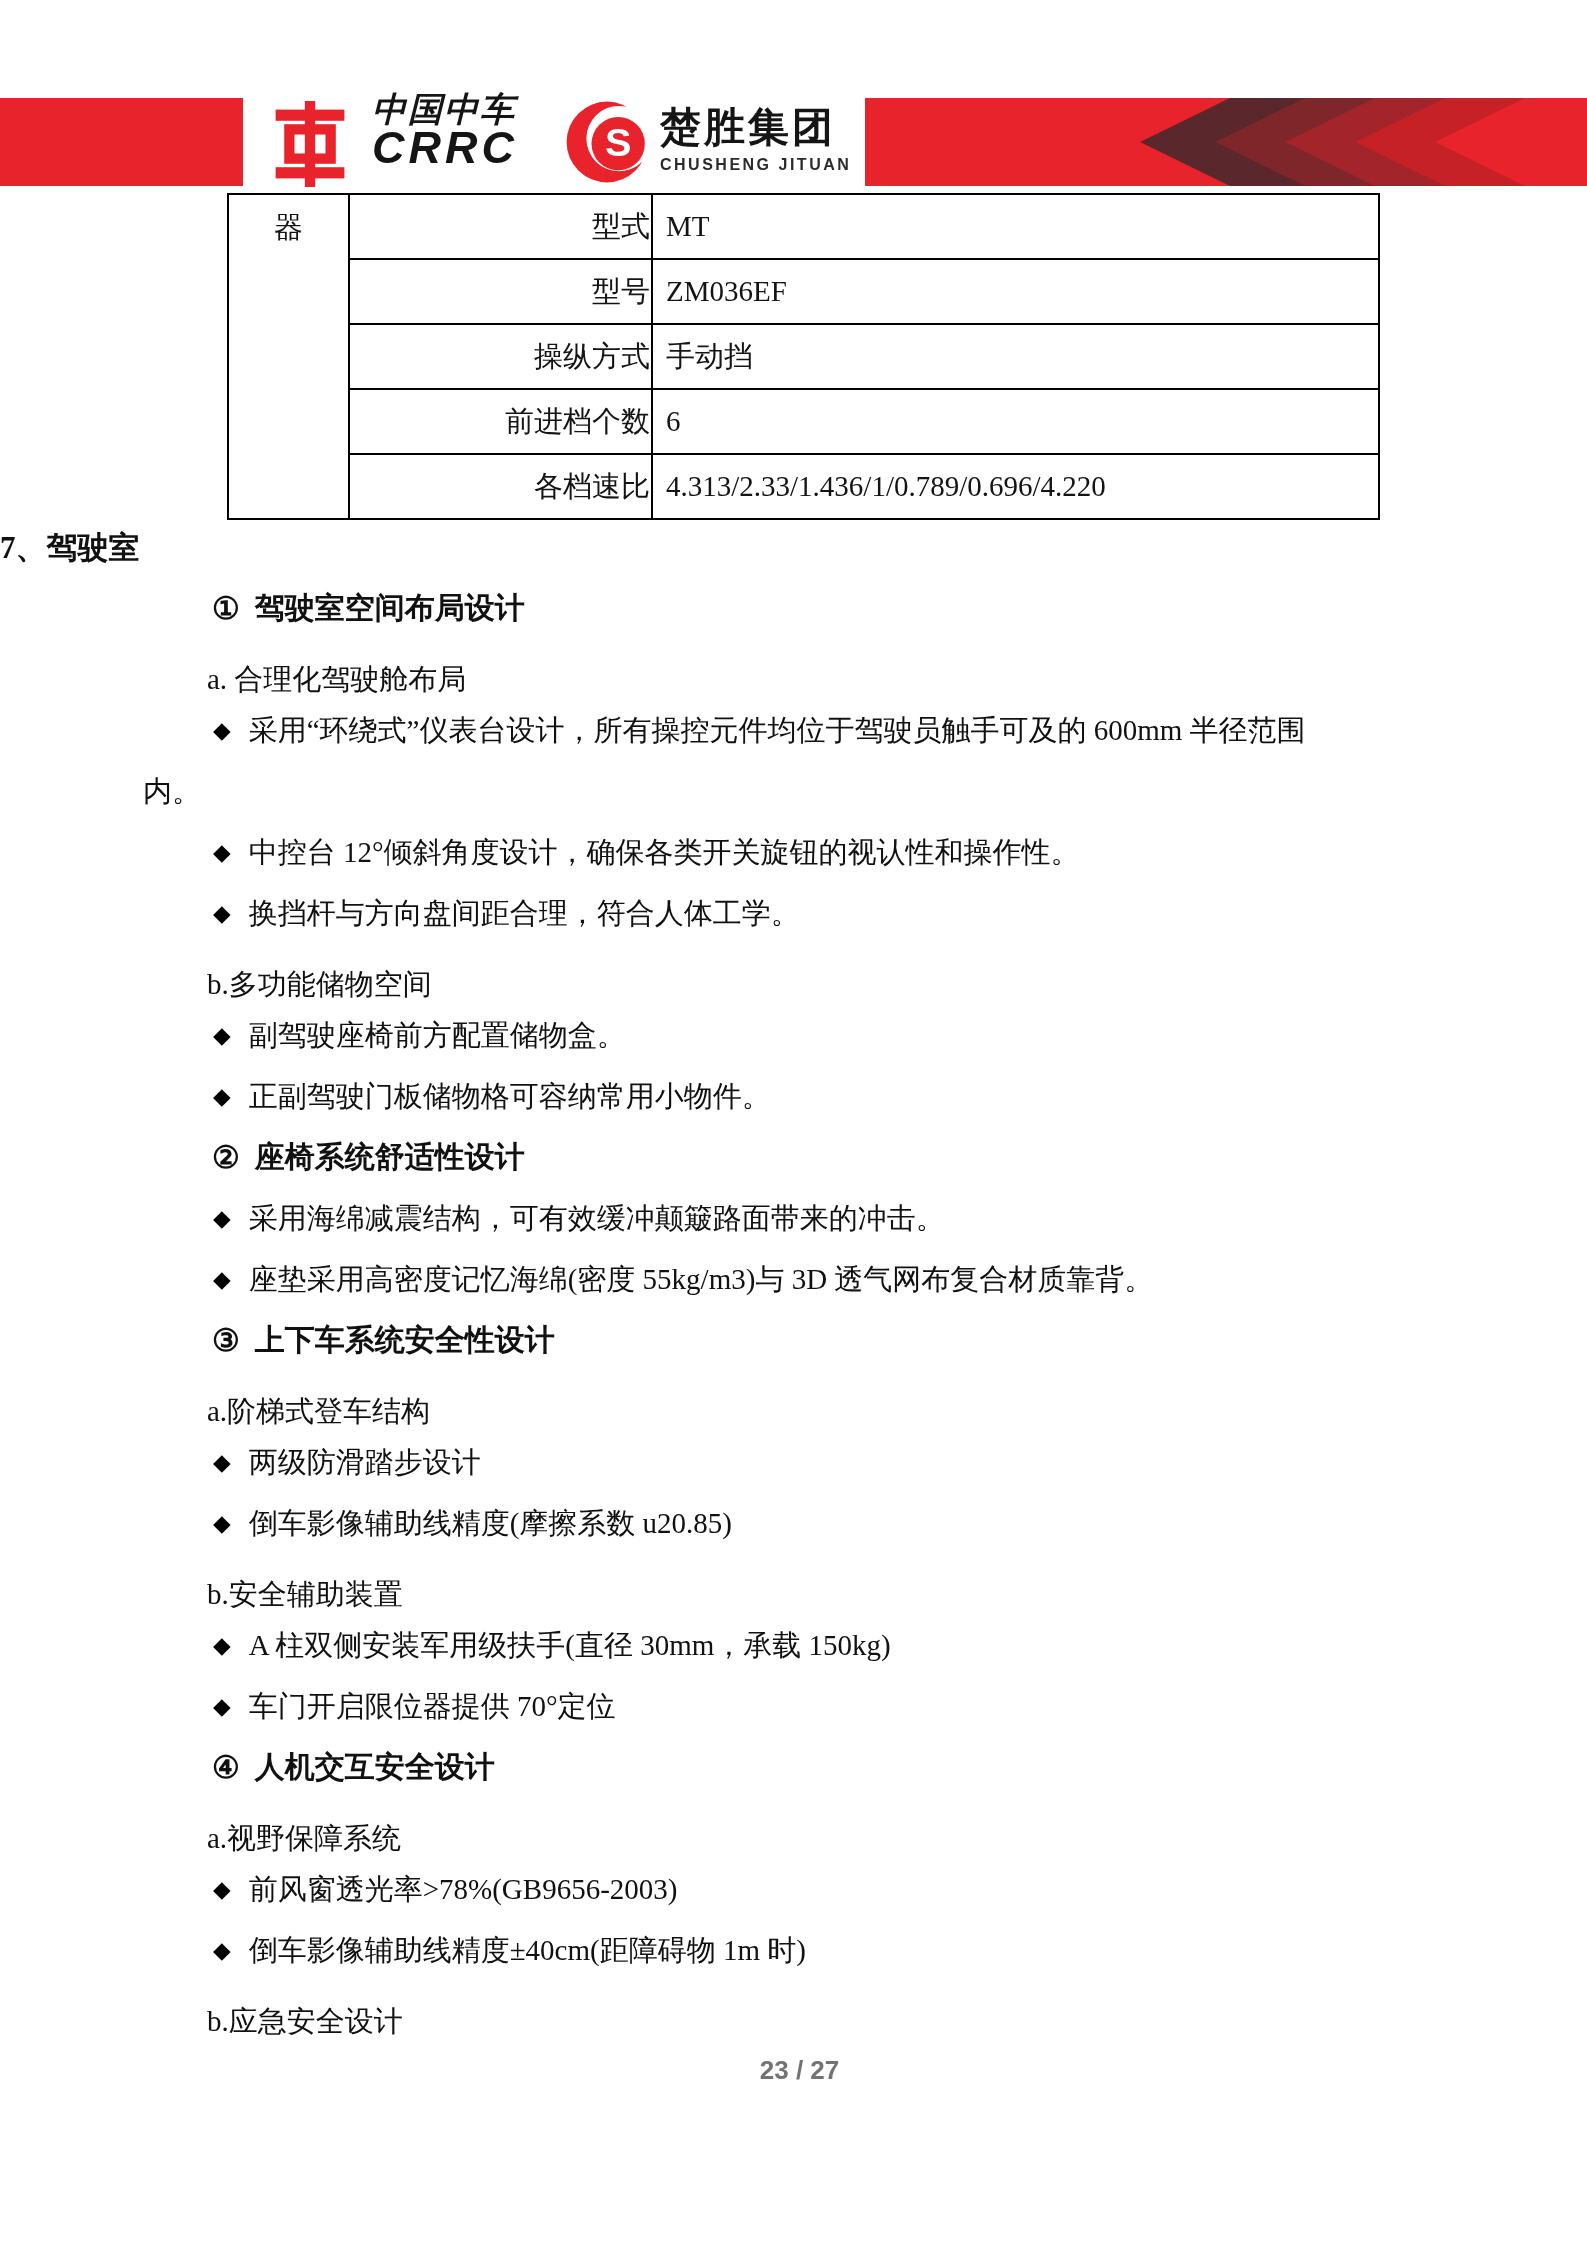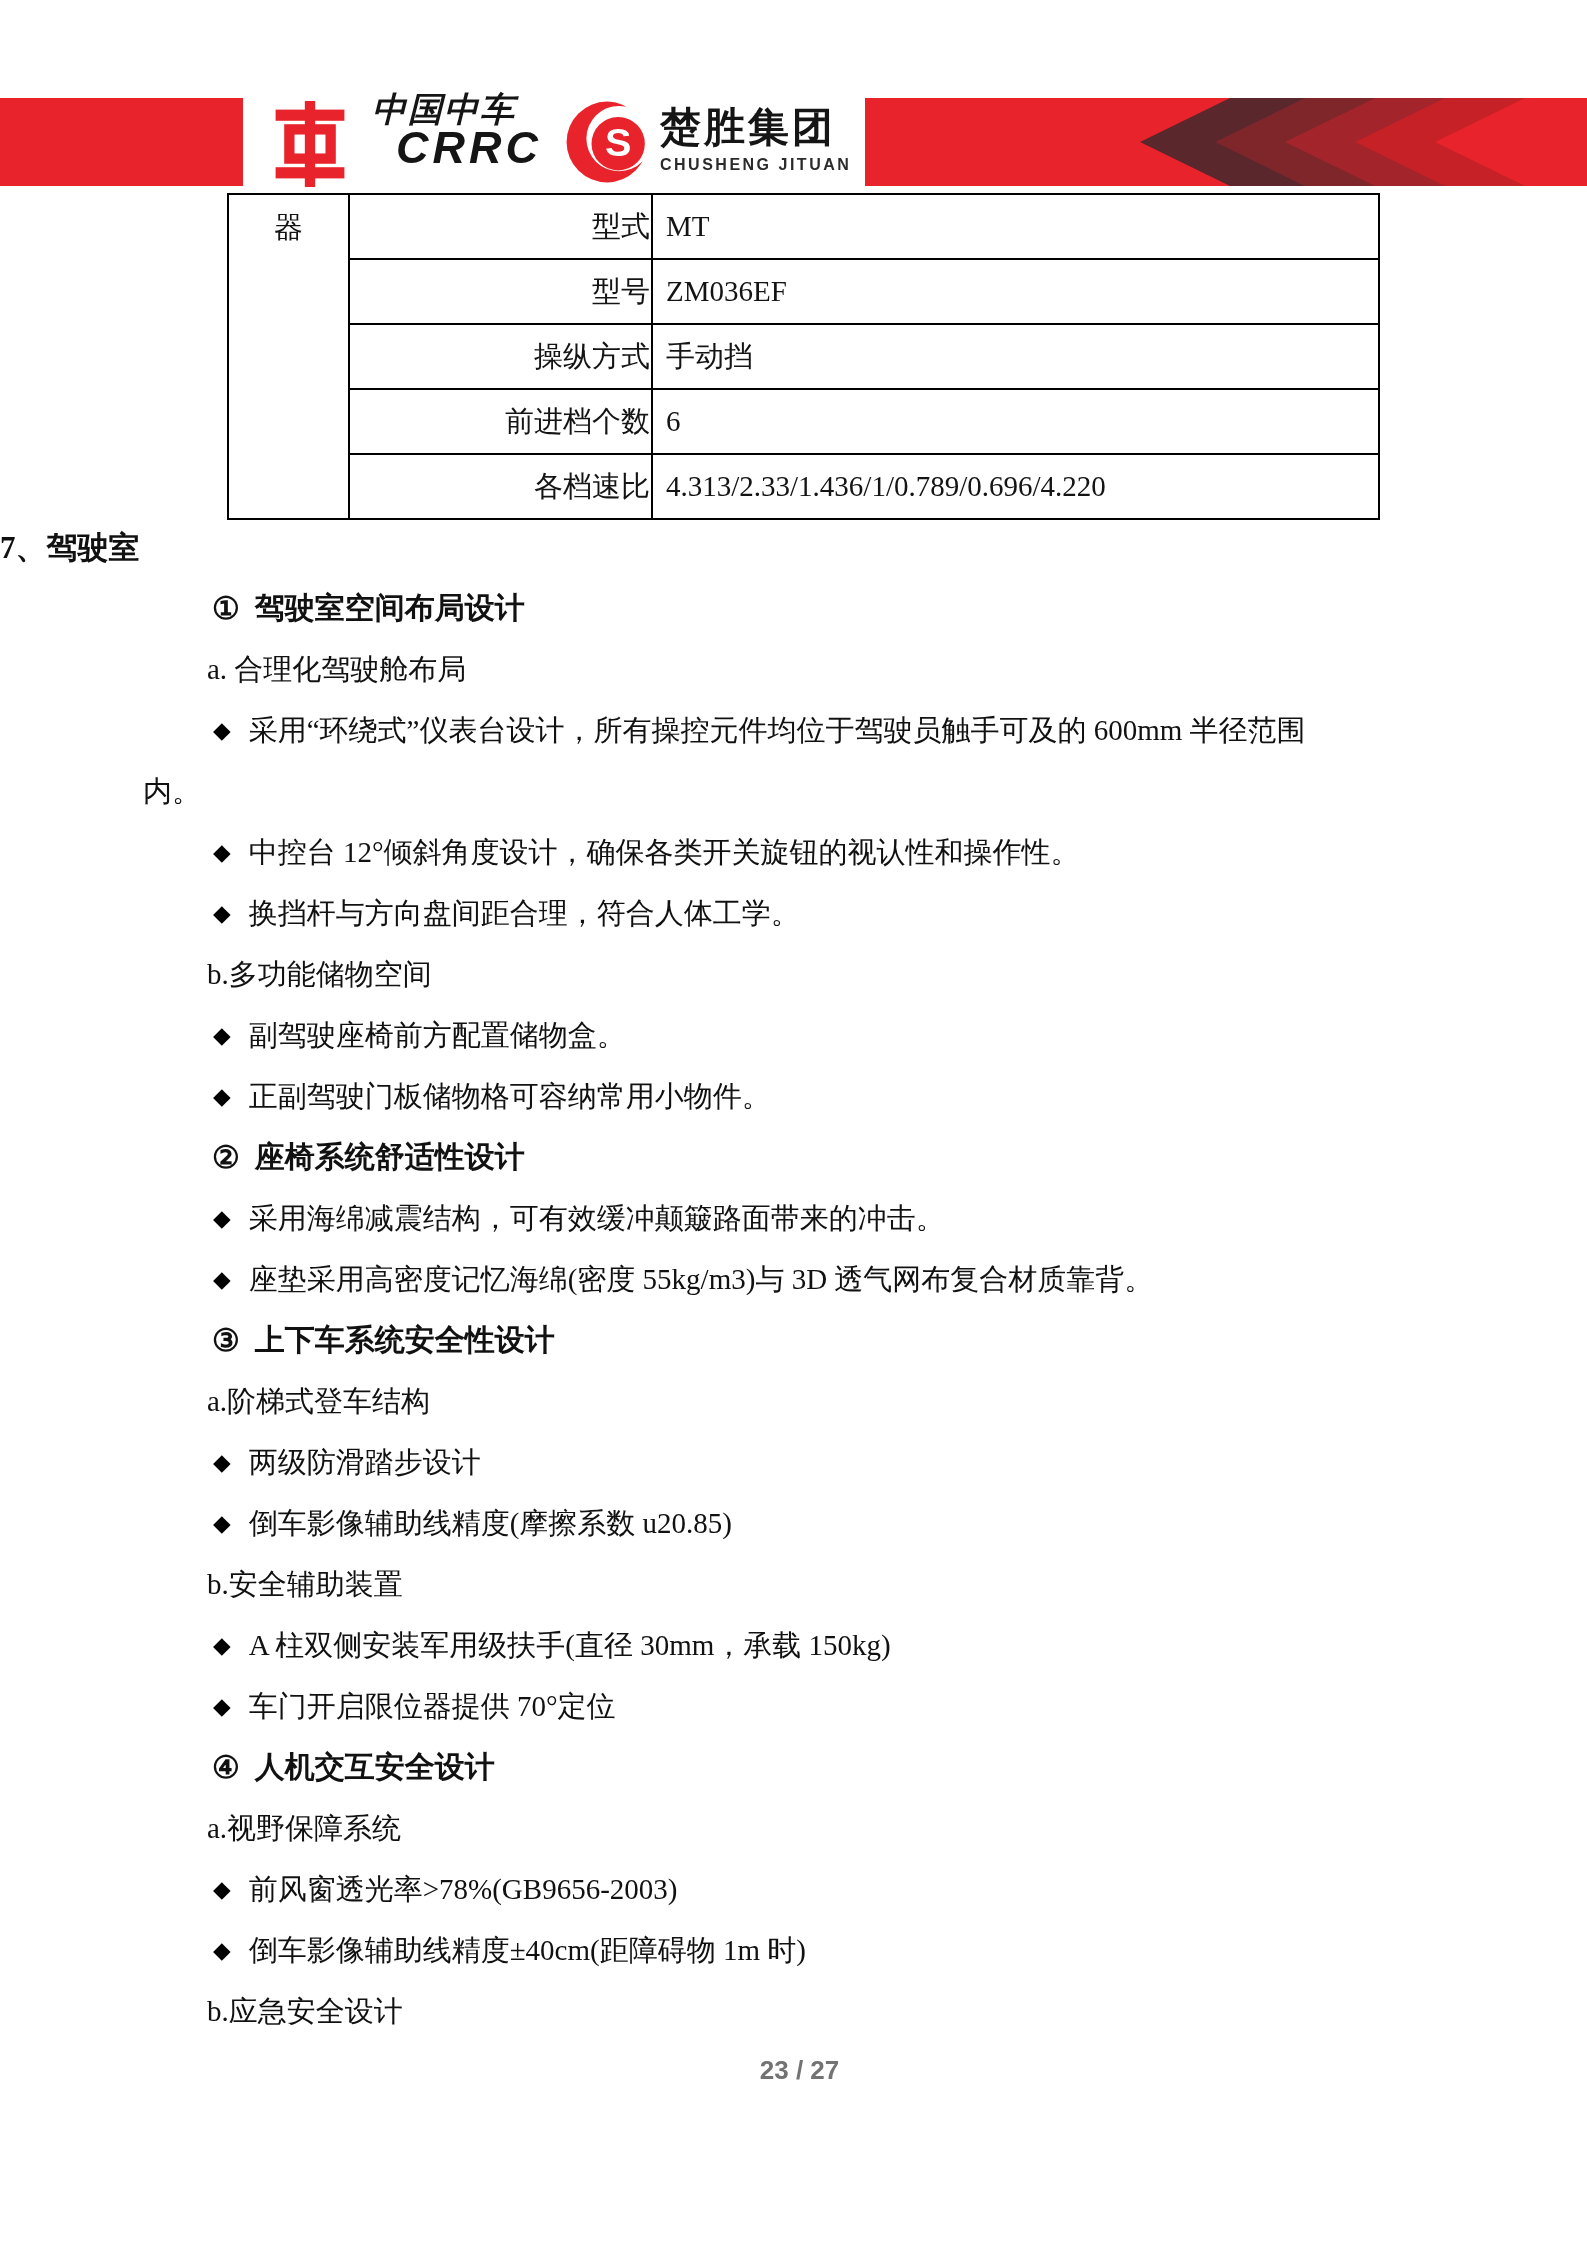--- a/index.html
+++ b/index.html
@@ -13,41 +13,41 @@
     color:#111;
   }
 
   
   .red-block-left{position:absolute;left:0;top:98px;width:243px;height:88px;background:#E8232B;}
   .red-bar-right{position:absolute;left:865px;top:98px;width:722px;height:88px;background:#E8232B;overflow:hidden;}
   .crrc-emblem{position:absolute;left:264px;top:101px;width:92px;height:86px;}
   .crrc-text{position:absolute;left:372px;top:90px;width:170px;
     font-family:"Liberation Sans","DejaVu Sans",sans-serif;color:#151515;font-style:italic;}
   .crrc-cn{font-size:34px;font-weight:bold;letter-spacing:2px;line-height:38px;white-space:nowrap;}
-  .crrc-en{font-size:45px;font-weight:900;letter-spacing:4px;line-height:44px;margin-top:-2px;text-align:right;}
+  .crrc-en{font-size:45px;font-weight:900;letter-spacing:4px;line-height:44px;margin-top:-2px;}
   .cs-emblem{position:absolute;left:564px;top:99px;width:86px;height:86px;}
   .cs-text{position:absolute;left:660px;top:102px;width:260px;
     font-family:"Liberation Sans","DejaVu Sans",sans-serif;color:#151515;}
   .cs-cn{font-size:41px;font-weight:bold;letter-spacing:3px;line-height:50px;white-space:nowrap;}
   .cs-en{font-size:16px;font-weight:700;letter-spacing:2.5px;color:#2b2b2b;margin-top:4px;white-space:nowrap;}
 
   
   .spec-table{position:absolute;left:227px;top:193px;border-collapse:collapse;table-layout:fixed;}
   .spec-table td{border:2px solid #000;height:61px;font-size:29px;color:#141414;background:#fff;}
   .spec-table .cell-merged{width:117px;vertical-align:top;text-align:center;padding-top:13px;}
   .spec-table .cell-label{width:299px;text-align:right;margin-top:28px;}
   .spec-table .cell-value{width:711px;text-align:left;padding-left:13px;}
 
   
   .lines{position:absolute;left:0;top:517px;width:1587px;}
   .line{height:61px;display:flex;align-items:center;font-size:29px;white-space:nowrap;}
   .line.h1{font-weight:bold;font-size:31px;}
   .line.h2{padding-left:212px;font-weight:bold;font-size:30px;}
   .line.h2 .marker{margin-right:15px;font-size:31px;}
-  .line.item{padding-left:207px;}
+  .line.item{padding-left:207px;align-items:flex-end;}
   .line.bullet{padding-left:213px;}
   .line.bullet .marker{font-size:23px;margin-right:18px;color:#000;}
   .line.cont{padding-left:143px;}
 
   
   .footer{position:absolute;left:6px;top:2050px;width:1587px;height:40px;
     text-align:center;font-family:"Liberation Sans","DejaVu Sans",sans-serif;
     font-weight:bold;font-size:26px;color:#737373;line-height:40px;}
 </style>
 </head>

